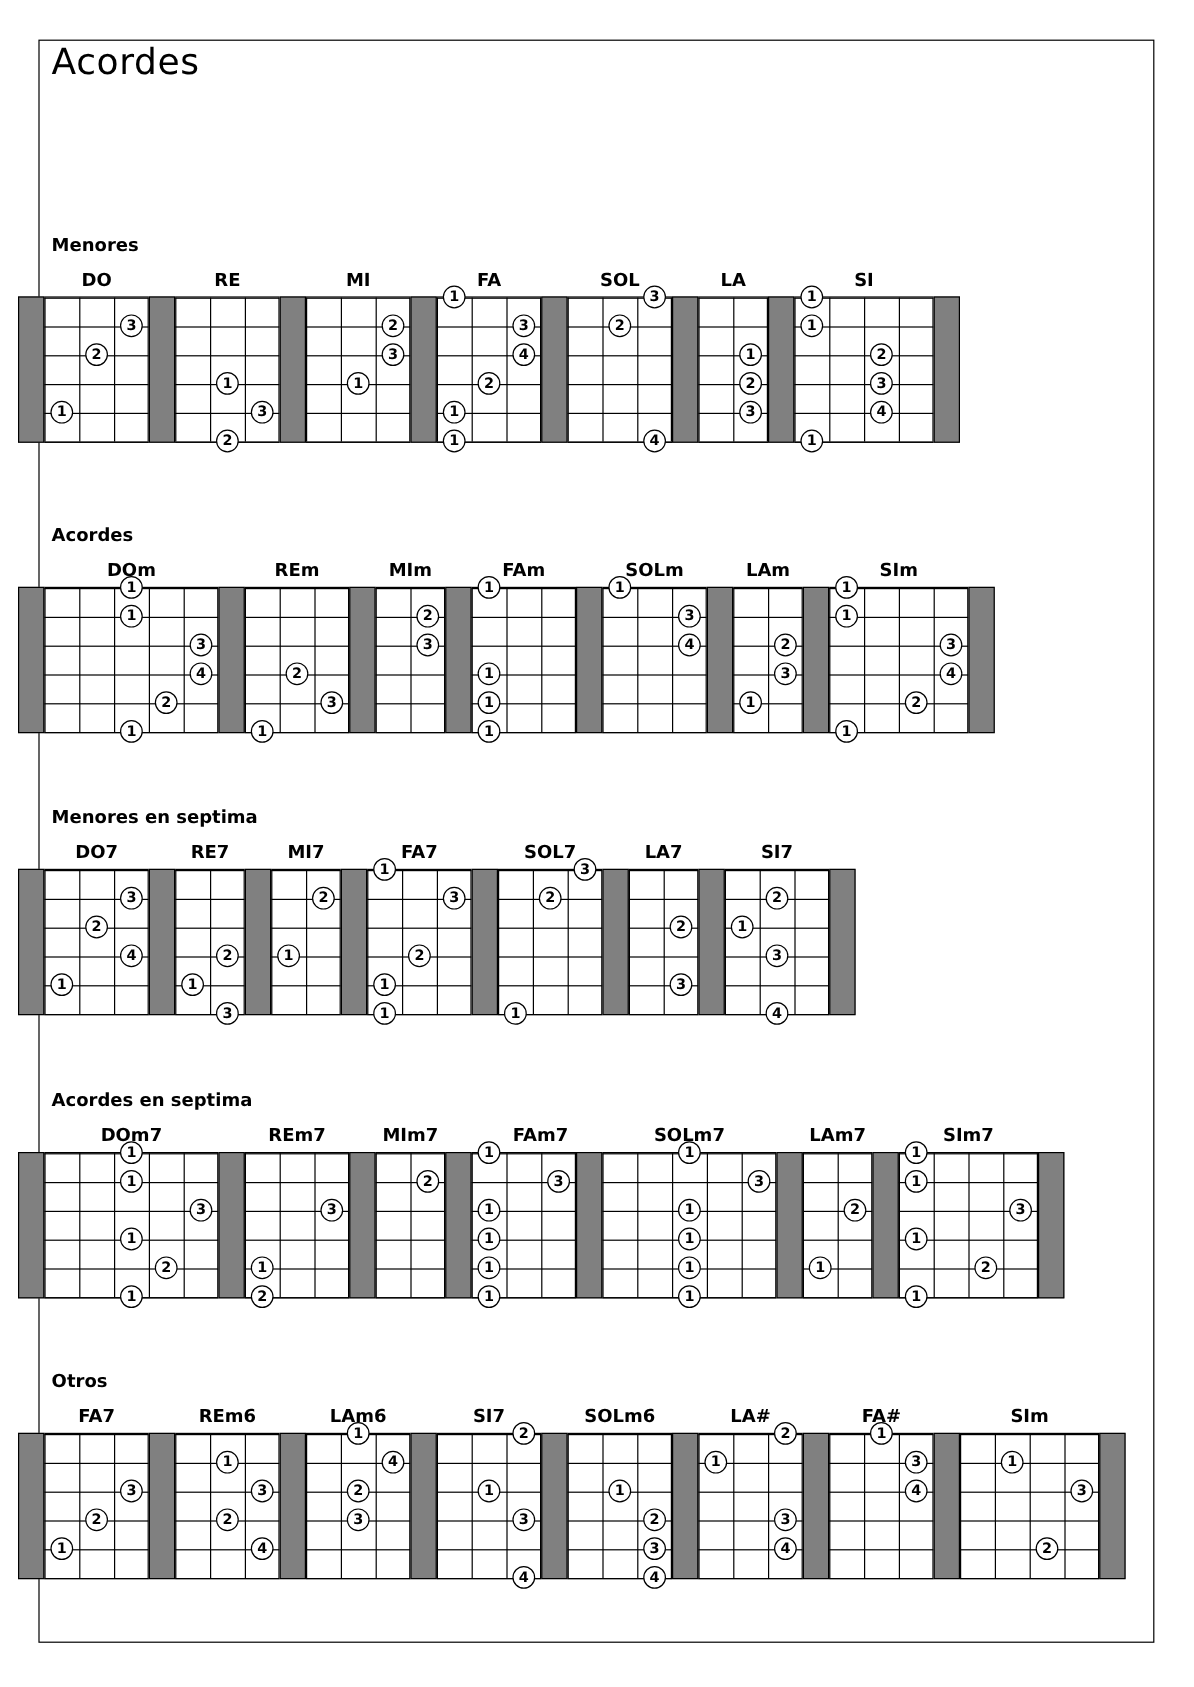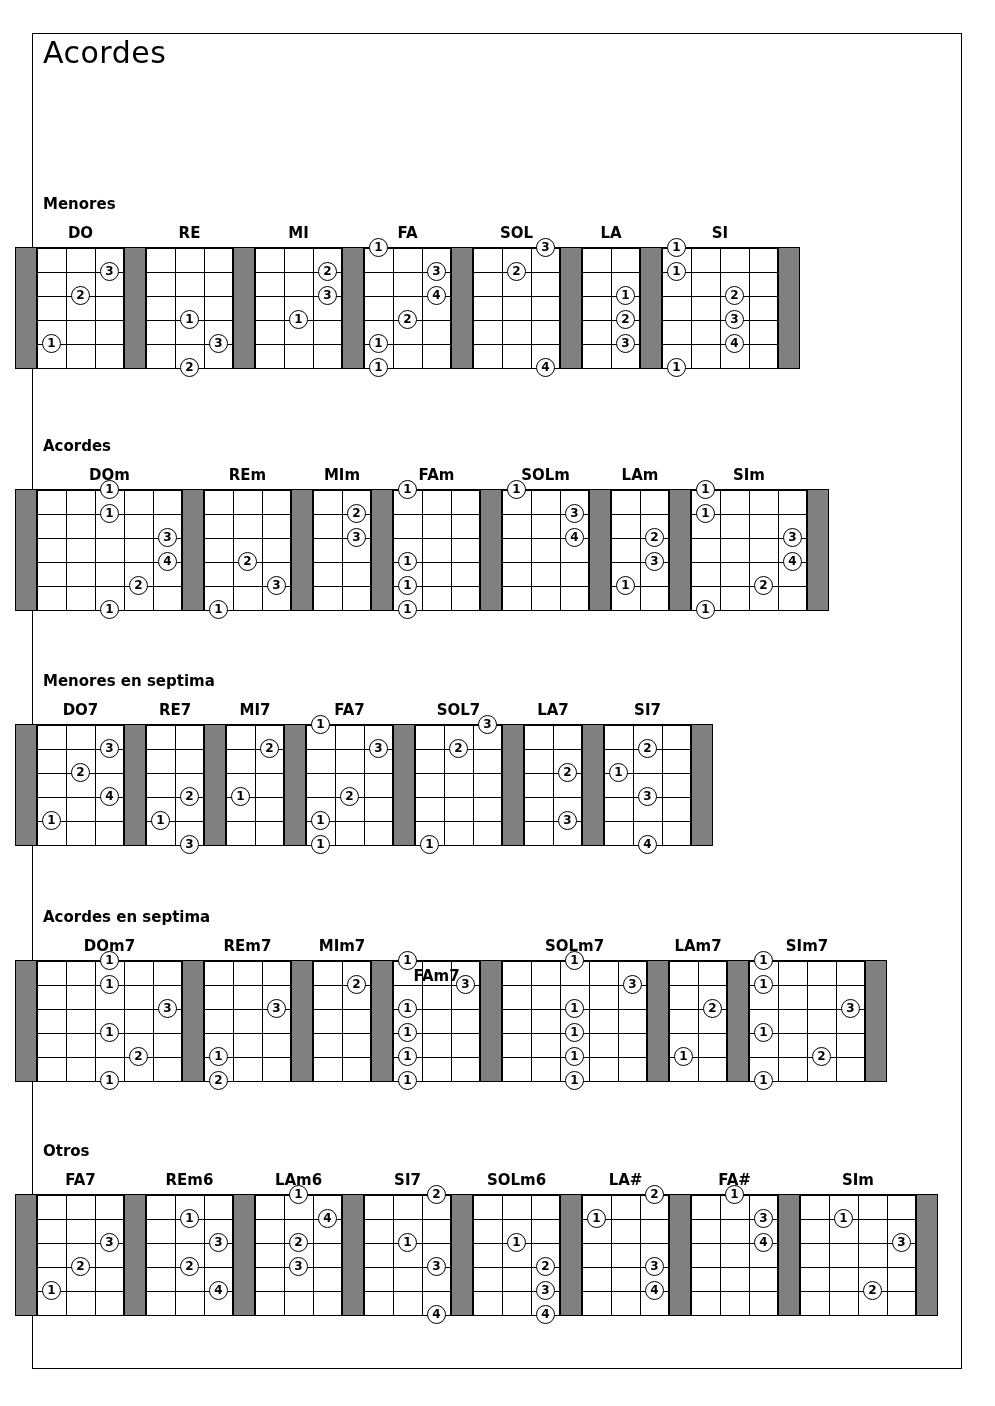--- a/index.html
+++ b/index.html
@@ -610,21 +610,21 @@
             <div class="sline" style="top: 96px; background: rgb(0, 0, 0);"></div>
             <div class="sline" style="top: 120px; background: rgb(0, 0, 0);"></div>
             <div class="fline" style="left: 0px; background: rgb(0, 0, 0);"></div>
             <div class="fline" style="left: 29px; background: rgb(0, 0, 0);"></div>
             <div class="fline" style="left: 57px; background: rgb(0, 0, 0);"></div>
           </div>
           <div class="dot" style="left: 34px; top: 14.5px; background: rgb(255, 255, 255);">2</div>
         </div>
         <div class="nut" style="left: 356px; background: rgb(128, 128, 128);"></div>
         <div class="chord" style="left: 378px; width: 87px;">
-          <div class="chord-label" style="left: 0px; width: 87px; margin-top: 30px;">FAm7</div>
+          <div class="chord-label" style="left: 14px; width: 87px;">FAm7</div>
           <div class="grid" style="left: 0px; width: 87px;">
             <div class="sline" style="top: 0px; background: rgb(0, 0, 0);"></div>
             <div class="sline" style="top: 24px; background: rgb(0, 0, 0);"></div>
             <div class="sline" style="top: 48px; background: rgb(0, 0, 0);"></div>
             <div class="sline" style="top: 72px; background: rgb(0, 0, 0);"></div>
             <div class="sline" style="top: 96px; background: rgb(0, 0, 0);"></div>
             <div class="sline" style="top: 120px; background: rgb(0, 0, 0);"></div>
             <div class="fline" style="left: 0px; background: rgb(0, 0, 0);"></div>
             <div class="fline" style="left: 29px; background: rgb(0, 0, 0);"></div>
             <div class="fline" style="left: 58px; background: rgb(0, 0, 0);"></div>

